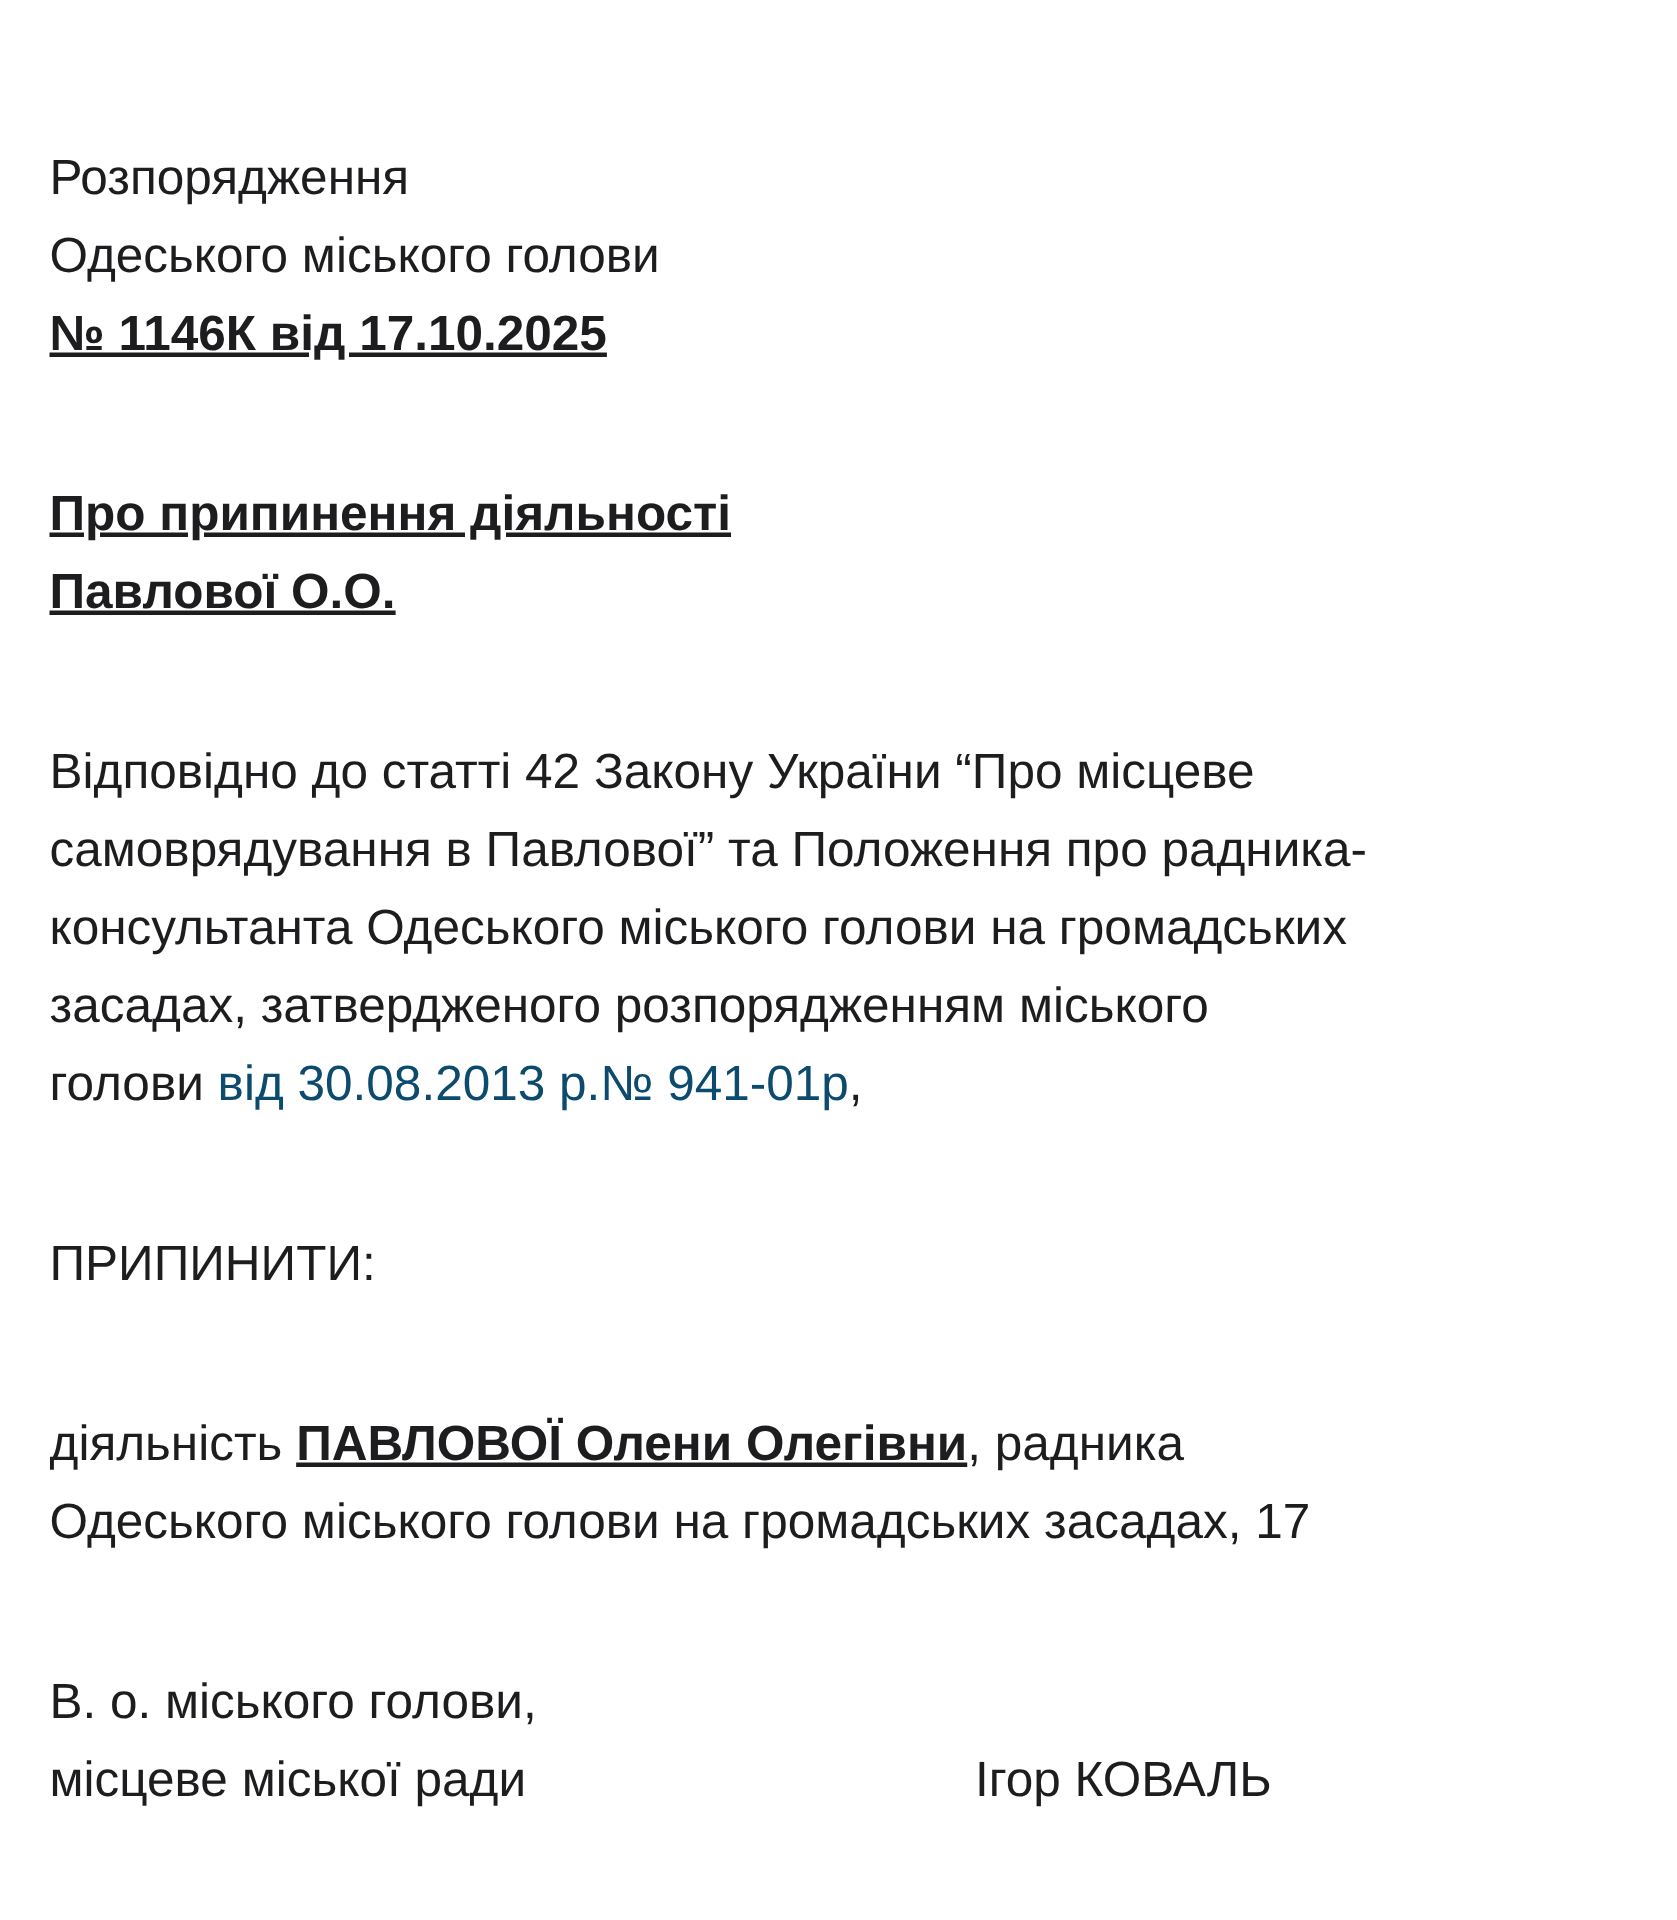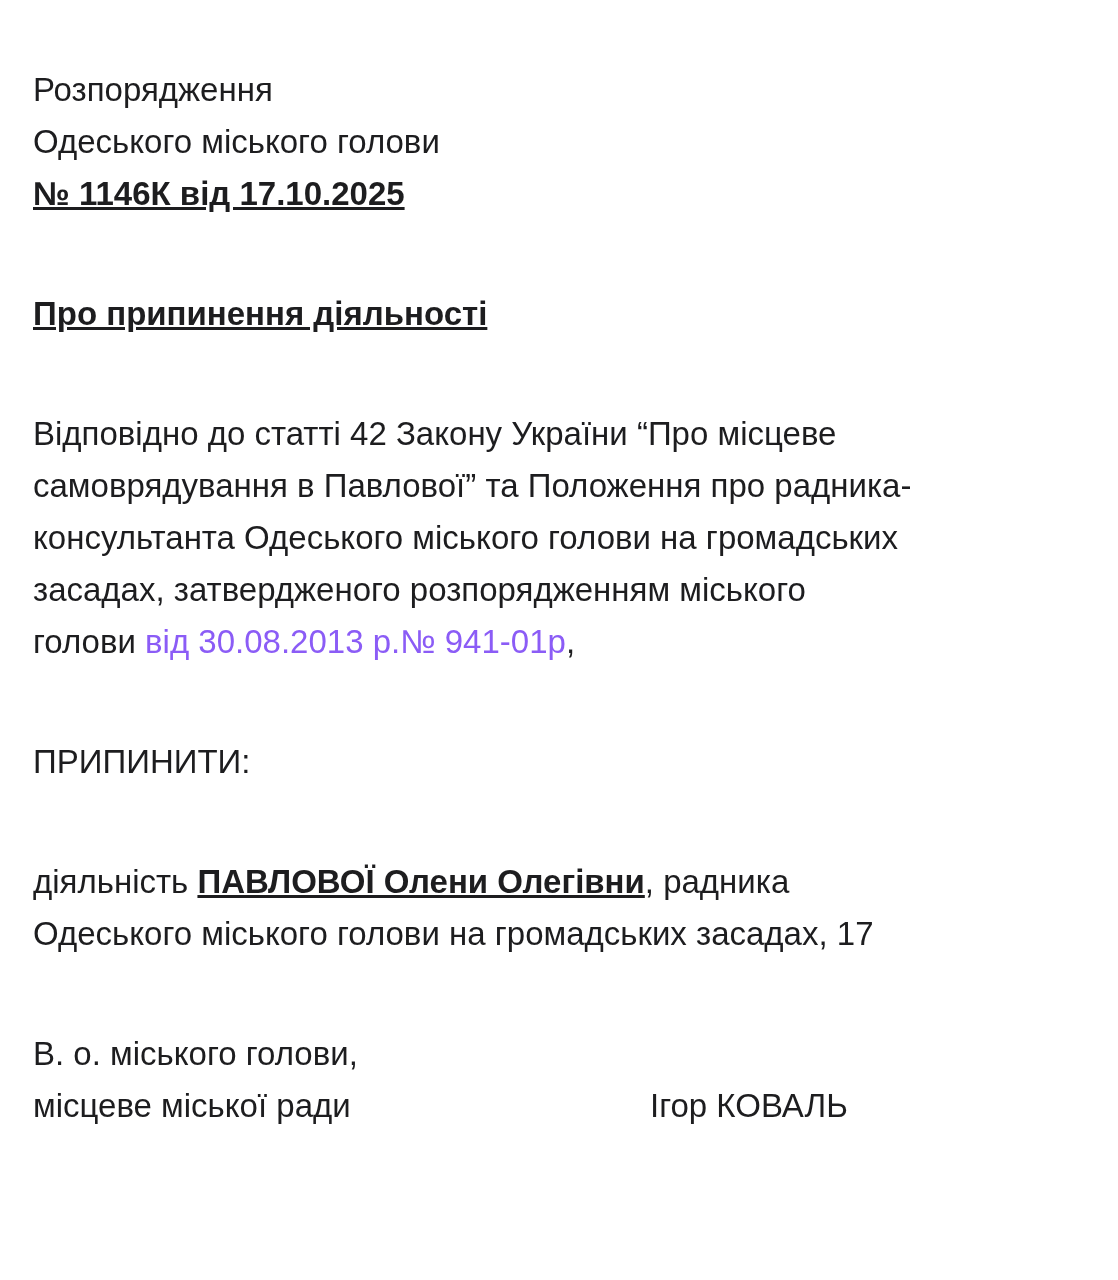--- a/index.html
+++ b/index.html
@@ -6,21 +6,21 @@
   .page {
     position: relative;
     width: 1118px;
     height: 1280px;
     box-sizing: border-box;
     background: #ffffff;
     font-family: "Liberation Sans", sans-serif;
     font-size: 33px;
     line-height: 52px;
     color: #1d1d1f;
-    padding: 64px 33px 0 33px;
+    padding: 92px 33px 0 33px;
     overflow: hidden;
   }
   .block { margin: 0 0 68px 0; }
   .line { white-space: nowrap; }
   .bold { font-weight: bold; text-decoration: underline; }
   .link { color: #2a65ad; text-decoration: none; cursor: pointer; }
   .sig-row { position: relative; }
   .sig-name { position: absolute; left: 617px; top: 0; white-space: nowrap; }
 </style>
 </head>
@@ -29,28 +29,29 @@
 <div class="page" style="color: rgb(29, 29, 31); background: rgb(255, 255, 255);">
 
   <div class="block">
     <div class="line">Розпорядження</div>
     <div class="line">Одеського міського голови</div>
     <div class="line bold">№ 1146К від 17.10.2025</div>
   </div>
 
   <div class="block bold">
     <div class="line">Про припинення діяльності</div>
+    <div class="line">Павлової О.О.</div>
   </div>
 
   <div class="block">
       <div class="line"><span>Відповідно до статті 42 Закону України “Про місцеве</span></div>
       <div class="line"><span>самоврядування в Павлової” та Положення про радника-</span></div>
       <div class="line"><span>консультанта Одеського міського голови на громадських</span></div>
       <div class="line"><span>засадах, затвердженого розпорядженням міського</span></div>
-      <div class="line"><span>голови </span><span class="link" style="color: #8b5cf6;">від 30.08.2013 р.№ 941-01р</span><span>,</span></div>
+      <div class="line"><span>голови </span><span class="link" style="color: #0c4a6e;">від 30.08.2013 р.№ 941-01р</span><span>,</span></div>
     </div>
 
   <div class="block">ПРИПИНИТИ:</div>
 
   <div class="block">
       <div class="line"><span>діяльність </span><span class="bold">ПАВЛОВОЇ Олени Олегівни</span><span>, радника</span></div>
       <div class="line"><span>Одеського міського голови на громадських засадах, 17</span></div>
     </div>
 
   <div class="block">

